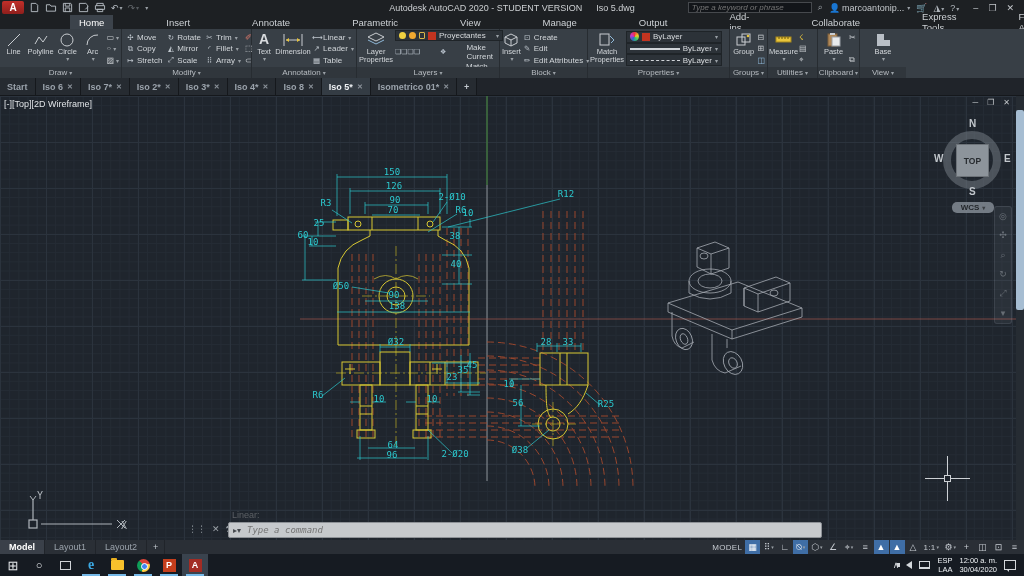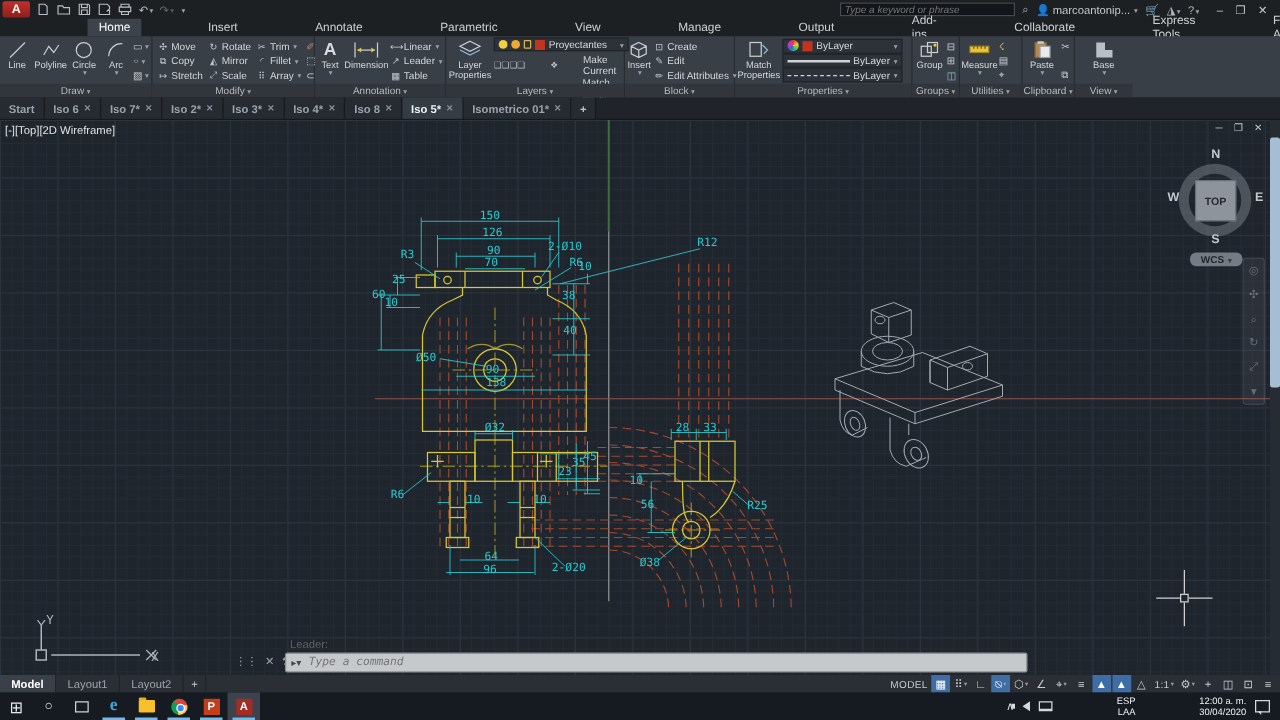--- a/index.html
+++ b/index.html
@@ -9,21 +9,21 @@
   
   .titlebar{position:absolute;left:0;top:0;width:1024px;height:15px;background:#1d2023;display:flex;align-items:center;color:#c8cbce;font-size:9px;}
   .applogo{width:22px;height:13px;margin:1px 4px 1px 2px;background:linear-gradient(180deg,#c2302a,#8f1f1c);color:#fff;font-weight:bold;font-size:10px;display:flex;align-items:center;justify-content:center;border-radius:2px;}
   .qat{display:flex;align-items:center;gap:3px;}
   .qat .qi{display:flex;align-items:center;height:13px;padding:0 1px;color:#b9bfc6;}
   .qat svg{display:block;}
   .car{font-size:6px;color:#9aa0a6;margin-left:1px;}
   .tb-title{position:absolute;left:0;right:0;text-align:center;pointer-events:none;color:#cdd0d3;}
   .tb-title b{font-weight:normal;margin-left:14px;}
   .tb-right{margin-left:auto;display:flex;align-items:center;gap:6px;padding-right:4px;}
-  .searchbox{width:140px;height:11px;background:#121519;border:1px solid #46494d;color:#9ba0a5;font-style:italic;font-size:8px;padding:0 3px;}
+  .searchbox{width:124px;height:11px;background:#121519;border:1px solid #46494d;color:#9ba0a5;font-style:italic;font-size:8px;padding:0 3px;}
   .tbicon{color:#aeb4ba;font-size:9px;}
   .userchip{display:flex;align-items:center;gap:2px;color:#c3c7cb;}
   .winbtns{display:flex;gap:10px;margin-left:8px;color:#c3c7cb;font-size:9px;padding-right:6px;}
 
   
   .ribbontabs{position:absolute;left:0;top:15px;width:1024px;height:14px;background:#1d2023;display:flex;align-items:stretch;padding-left:26px;gap:0;}
   .rtab{padding:0 9px;display:flex;align-items:center;font-size:9.5px;color:#cdd1d5;cursor:default;margin-left:44px;}
   .rtab.active{background:#3c434b;color:#fff;}
   .rtab-extra{display:flex;align-items:center;color:#9aa0a6;font-size:8px;padding:0 8px;}
 
@@ -112,21 +112,21 @@
   .chromeic{width:13px;height:13px;border-radius:50%;background:conic-gradient(from -45deg,#db4437 0 33%,#ffcd40 0 66%,#0f9d58 0 100%);position:relative;}
   .chromeic::after{content:"";position:absolute;left:4px;top:4px;width:5px;height:5px;border-radius:50%;background:#4285f4;border:1px solid #fff;}
   .pptic{width:13px;height:13px;background:#c43e1c;color:#fff;font-size:9px;font-weight:bold;display:flex;align-items:center;justify-content:center;}
   .acadic{width:13px;height:13px;background:#a32c24;color:#fff;font-size:9px;font-weight:bold;display:flex;align-items:center;justify-content:center;}
   .tvic{width:11px;height:9px;border:1px solid #cfd3d7;position:relative;}
   .tray{margin-left:auto;display:flex;align-items:center;gap:7px;padding-right:8px;color:#dfe2e5;}
   .trayglyph{font-size:9px;color:#d4d8dc;}
   .spk{width:0;height:0;border-top:4px solid transparent;border-bottom:4px solid transparent;border-right:6px solid #d4d8dc;position:relative;}
   .spk::after{content:"";position:absolute;left:-9px;top:-2px;width:3px;height:4px;background:#d4d8dc;}
   .netic{width:11px;height:8px;border:1px solid #d4d8dc;border-bottom-width:2px;}
-  .trtxt{font-size:7.5px;line-height:1.25;text-align:right;color:#eef1f4;margin-left:44px;}
+  .trtxt{font-size:7.5px;line-height:1.25;text-align:right;color:#eef1f4;}
   .acic{width:12px;height:10px;border:1px solid #d4d8dc;position:relative;}
   .acic::after{content:"";position:absolute;left:1px;bottom:-3px;border-left:3px solid transparent;border-right:0 solid transparent;border-top:3px solid #d4d8dc;}
 
   svg text{font-family:"DejaVu Sans Mono",monospace;}
 </style>
 </head>
 <body>
 
 <div class="screen">
 
@@ -156,20 +156,23 @@
       <span class="qi">
           <svg width="12" height="11" viewBox="0 0 13 12">
             <path d="M3,4 v-2.5 h7 v2.5 M1.5,4 h10 v4 h-10 z M3.5,8 h6 v2.5 h-6 z" fill="none" stroke="#b9bfc6"></path>
           </svg>
         </span>
       <span class="qi">↶<span class="car">▾</span></span>
       <span class="qi" style="opacity:.45">↷<span class="car">▾</span></span>
       <span class="qi">
           <span class="car">▾</span>
         </span>
+    </div>
+    <div class="tb-title">
+      <span>Autodesk AutoCAD 2020 - STUDENT VERSION</span><b>Iso 5.dwg</b>
     </div>
     <div class="tb-right">
       <input class="searchbox" placeholder="Type a keyword or phrase" style="">
       <span class="tbicon">⌕</span>
       <span class="userchip">
         <span class="tbicon">👤</span>
         <span>marcoantonip...</span>
         <span class="car">▾</span>
       </span>
       <span class="tbicon">🛒</span>
@@ -839,21 +842,21 @@
     <div class="scrolltrack">
         <div class="scrollthumb"></div>
       </div>
 
     <div class="crosshair">
       <div class="ch-v"></div>
         <div class="ch-h"></div>
         <div class="ch-box"></div>
     </div>
 
-    <div class="cmdhint">Leader:</div>
+    <div class="cmdhint">Linear:</div>
     <div class="cmdside">
       <span>⋮⋮</span>
       <span>✕</span>
       <span>⚒</span>
     </div>
     <div class="cmdbar">
       <span class="cico">▸▾</span>
       <input class="cmdinput" placeholder="Type a command" style="">
     </div>
   </div>

